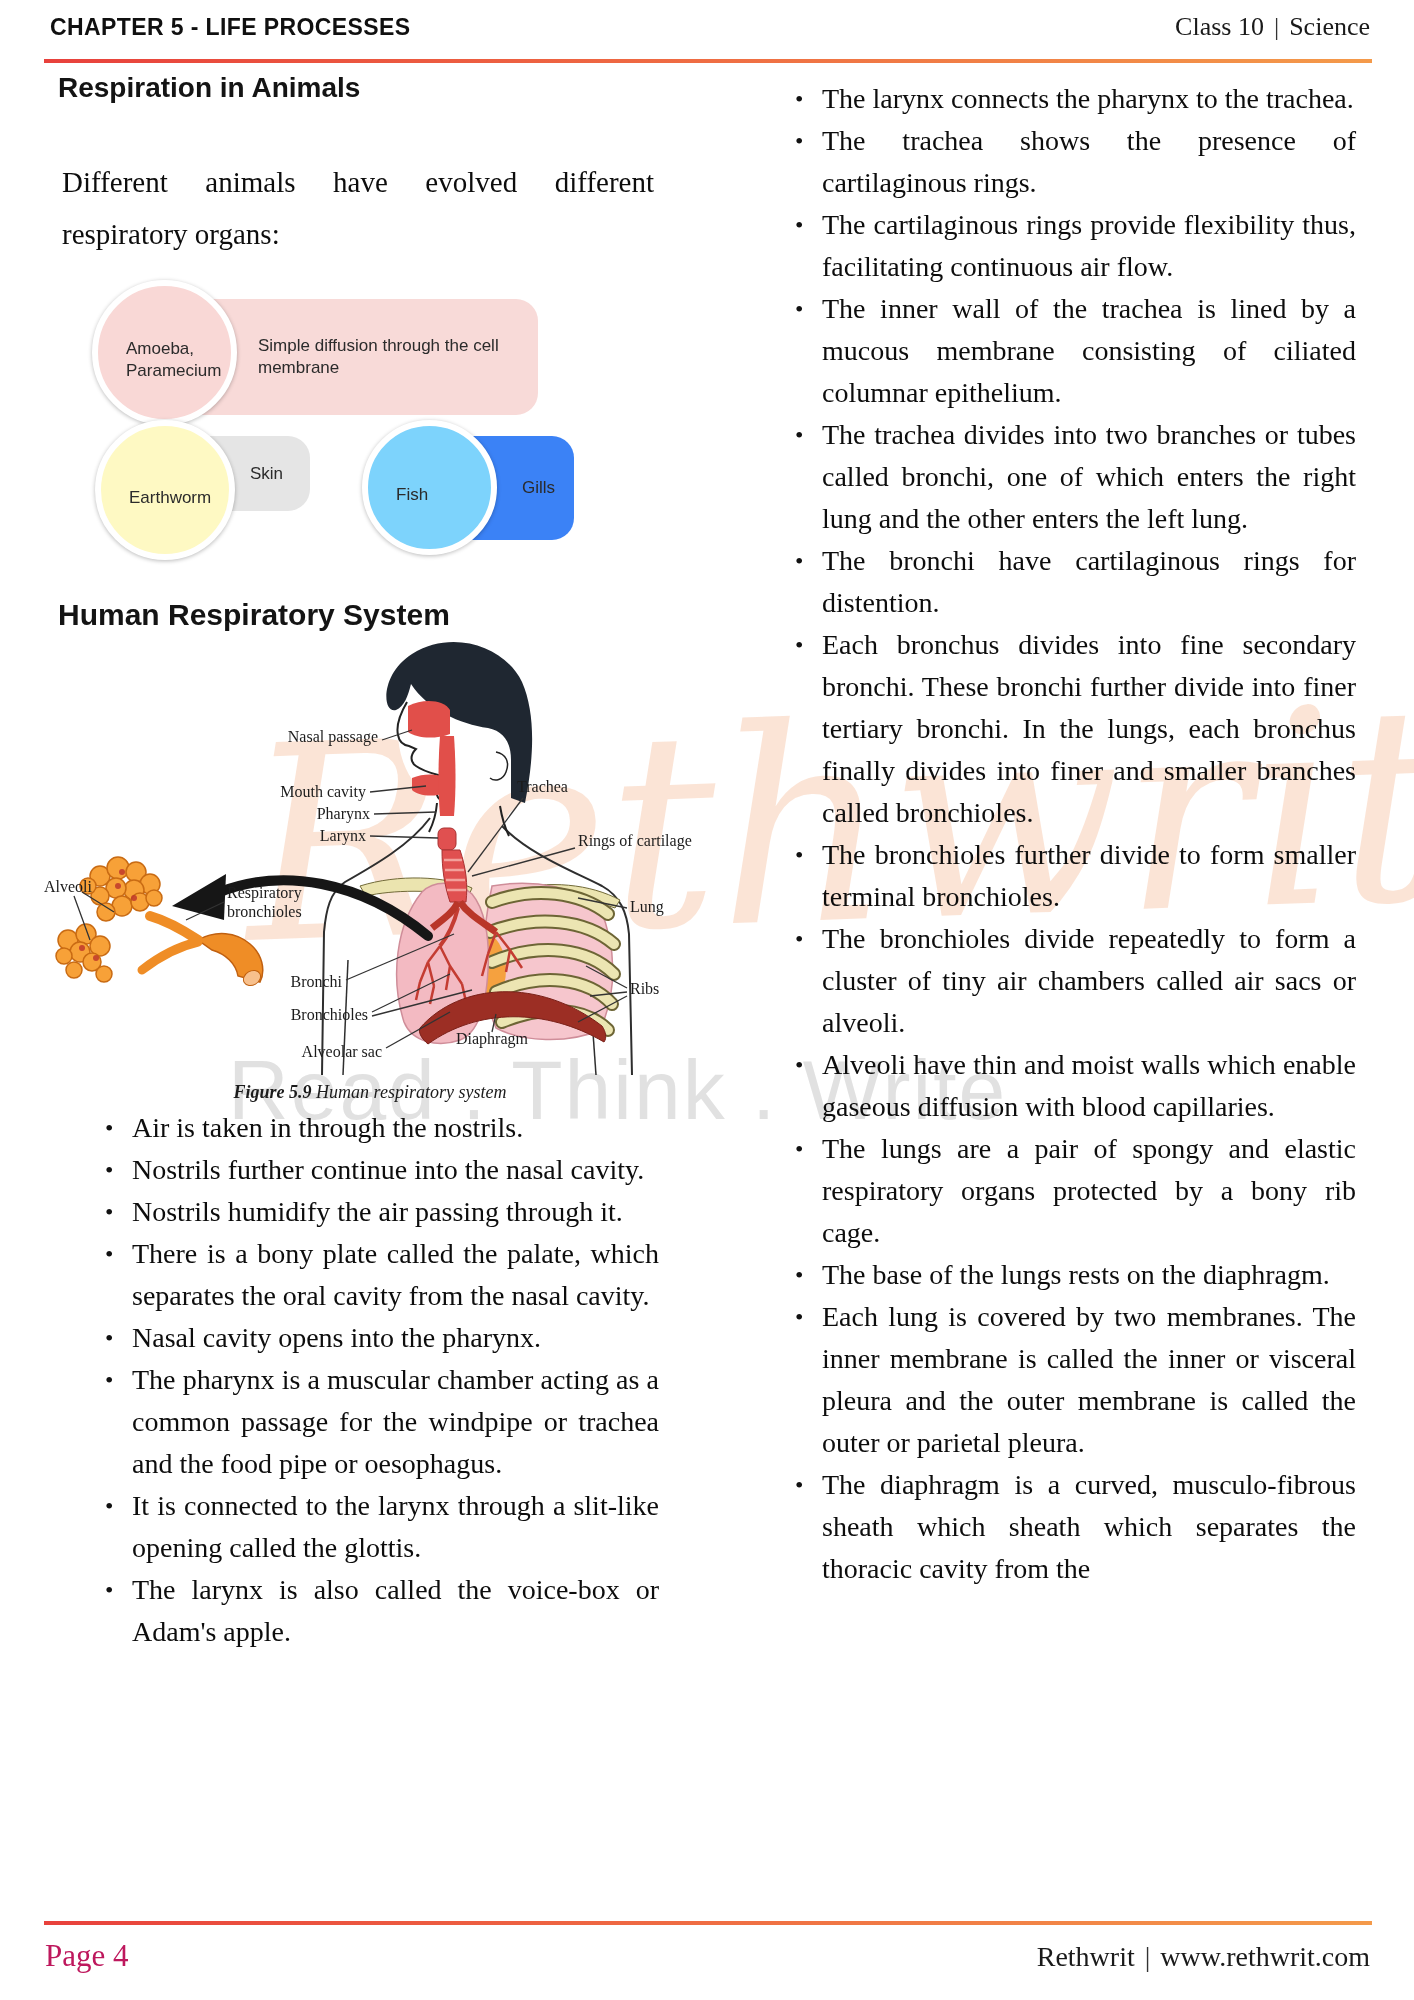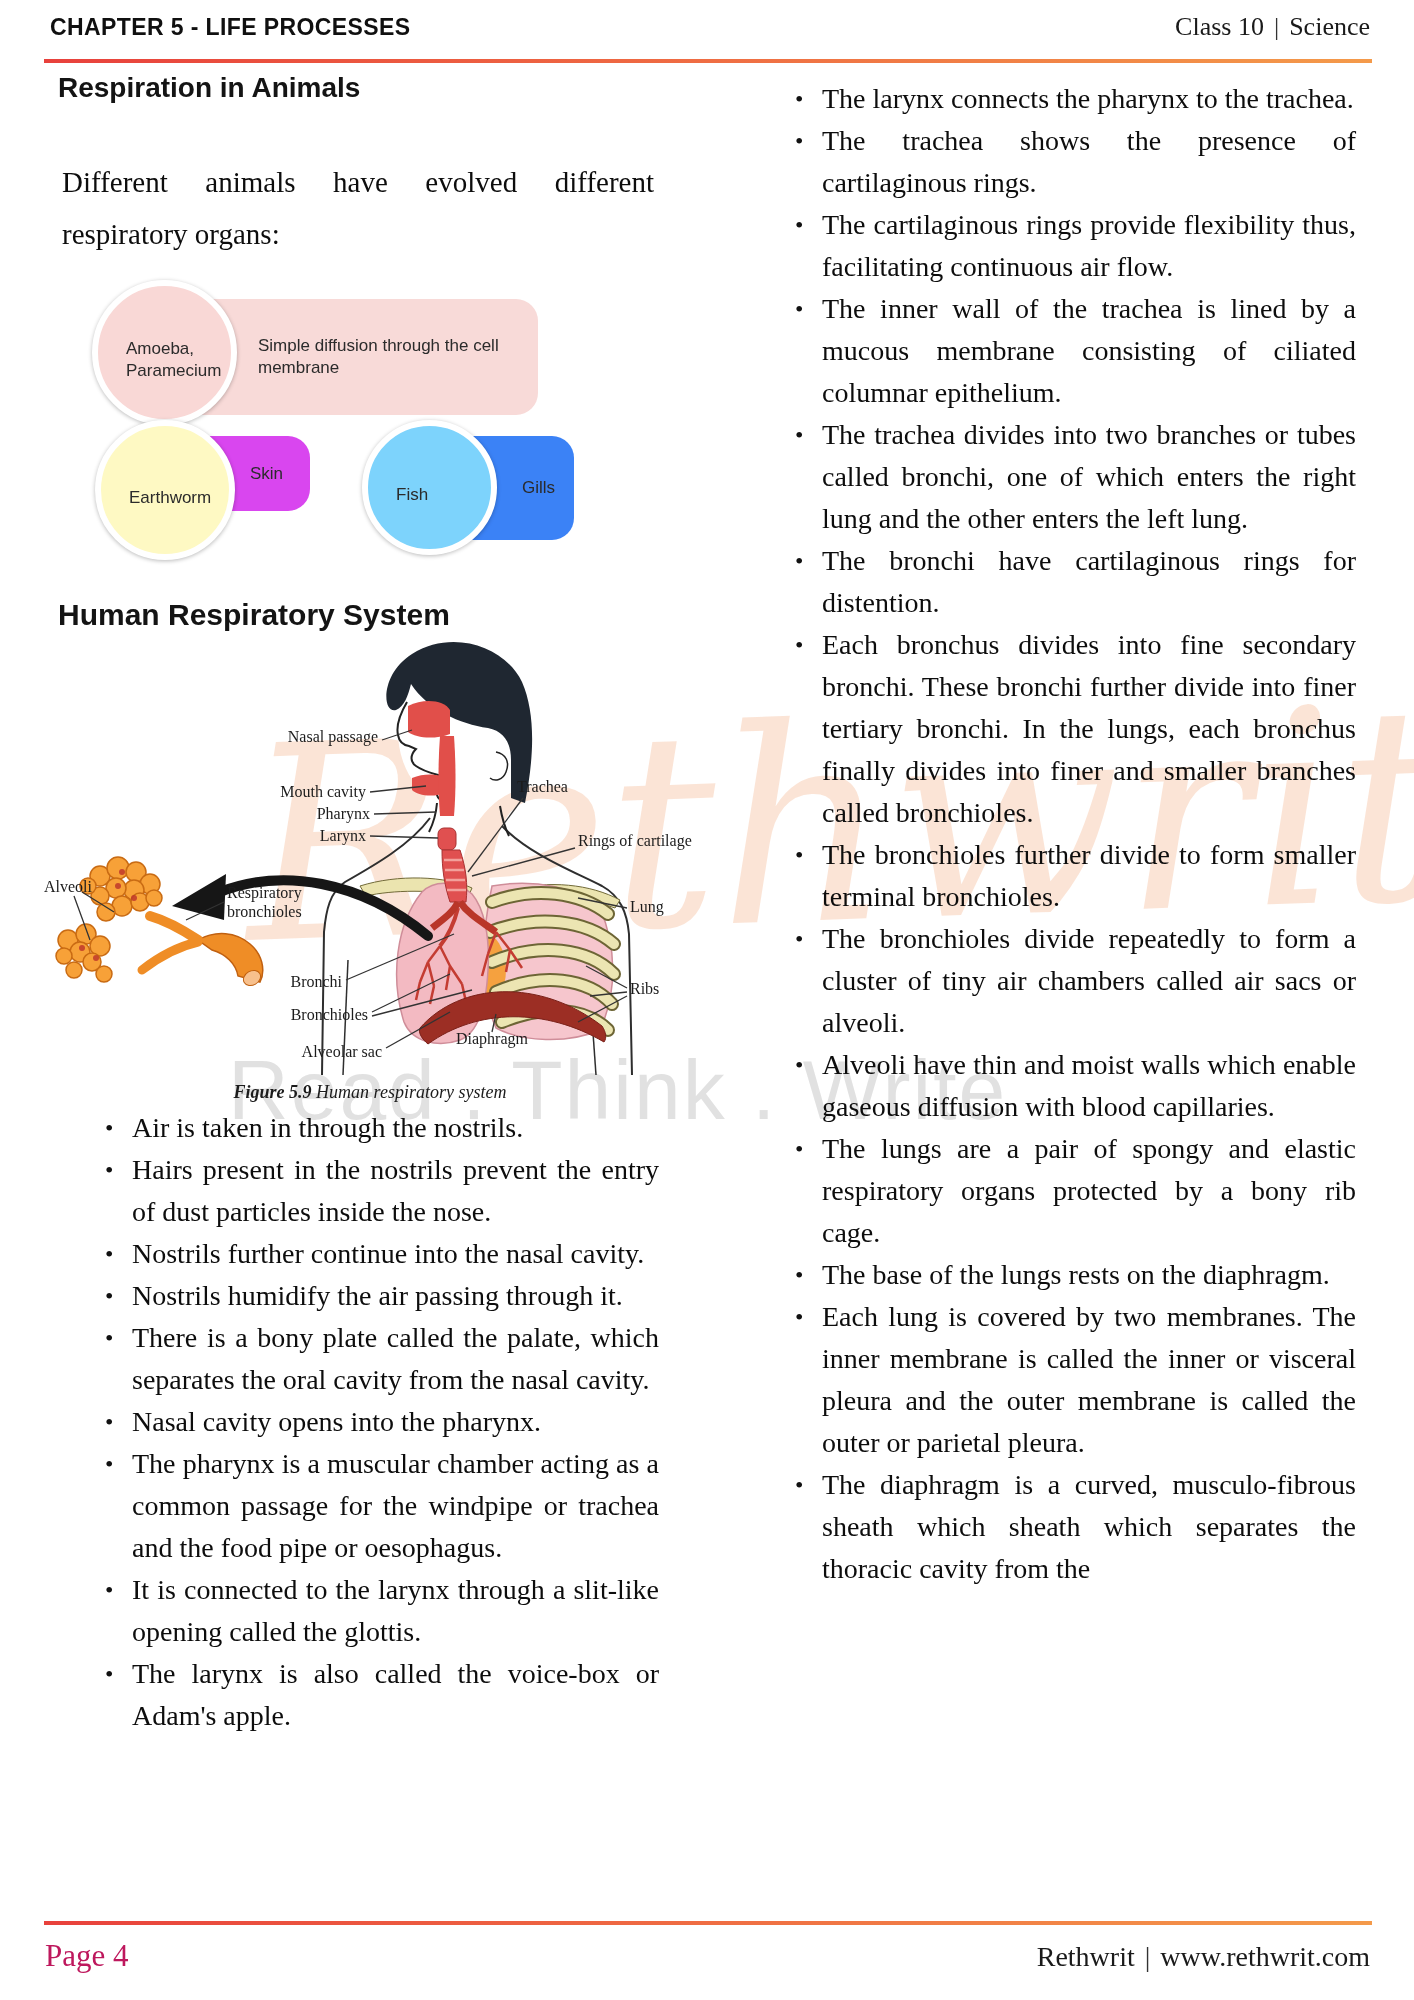--- a/index.html
+++ b/index.html
@@ -26,21 +26,21 @@
   
   .o-rect{position:absolute;border-radius:22px;display:flex;align-items:center;
           font-family:Liberation Sans, sans-serif;font-size:17px;color:#2b2b2b;line-height:22px;}
   .o-circle{position:absolute;border-radius:50%;background:#fff;display:flex;align-items:center;
             border:6px solid #fff;box-shadow:0 1px 4px rgba(0,0,0,.28);
             font-family:"Liberation Sans",sans-serif;font-size:17px;color:#2b2b2b;line-height:22px;}
   .o-circle .txt{padding-left:28px;width:108px;margin-top:15px;}
   #c1{left:92px;top:280px;width:133px;height:133px;background:#f9d8d6;}
   #r1{left:182px;top:299px;width:356px;height:116px;background:#f8dad8;padding-left:76px;width:280px;}
   #c2{left:95px;top:420px;width:128px;height:128px;background:#fef9c3;}
-  #r2{left:176px;top:436px;width:60px;height:75px;background:#d946ef;padding-left:74px;}
+  #r2{left:176px;top:436px;width:60px;height:75px;background:#e5e5e5;padding-left:74px;}
   #c3{left:362px;top:420px;width:123px;height:123px;background:#7dd3fc;}
   #r3{left:448px;top:436px;width:52px;height:104px;background:#3b82f6;padding-left:74px;}
   
   ul.bl{position:absolute;margin:4px;list-style:none;font-size:28px;line-height:42px;}
   ul.bl li{position:relative;text-align:justify;}
   ul.bl li::before{content:"\2022";position:absolute;left:-27px;top:0px;font-size:24px;color:#111;}
   #left-list{left:94px;top:1103px;width:527px;padding:0 0 0 34px;}
   #right-list{left:784px;top:74px;width:534px;padding:0 0 0 34px;}
   
   .fig{position:absolute;left:30px;top:640px;width:680px;height:435px;}
@@ -234,21 +234,20 @@
         <text x="462" y="404" text-anchor="middle">Diaphragm</text>
       </g>
     </svg>
     <div class="caption">
       <b>Figure 5.9</b>
       <span>Human respiratory system</span>
     </div>
 
     <ul id="left-list" class="bl">
         <li>Air is taken in through the nostrils.</li>
-        <li>Hairs present in the nostrils prevent the entry of dust particles inside the nose.</li>
         <li>Nostrils further continue into the nasal cavity.</li>
         <li>Nostrils humidify the air passing through it.</li>
         <li>There is a bony plate called the palate, which separates the oral cavity from the nasal cavity.</li>
         <li>Nasal cavity opens into the pharynx.</li>
         <li>The pharynx is a muscular chamber acting as a common passage for the windpipe or trachea and the food pipe or oesophagus.</li>
         <li>It is connected to the larynx through a slit-like opening called the glottis.</li>
         <li>The larynx is also called the voice-box or Adam's apple.</li>
       </ul>
     <ul id="right-list" class="bl">
         <li>The larynx connects the pharynx to the trachea.</li>

